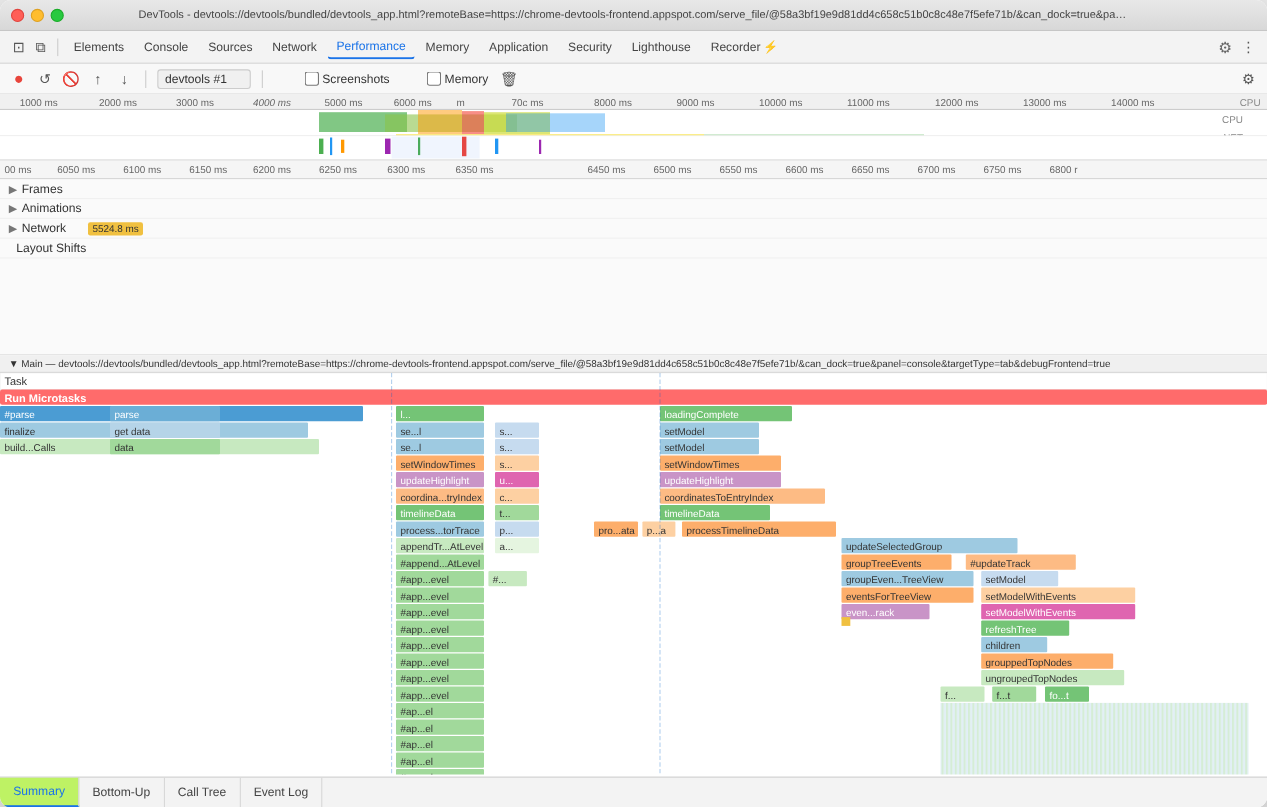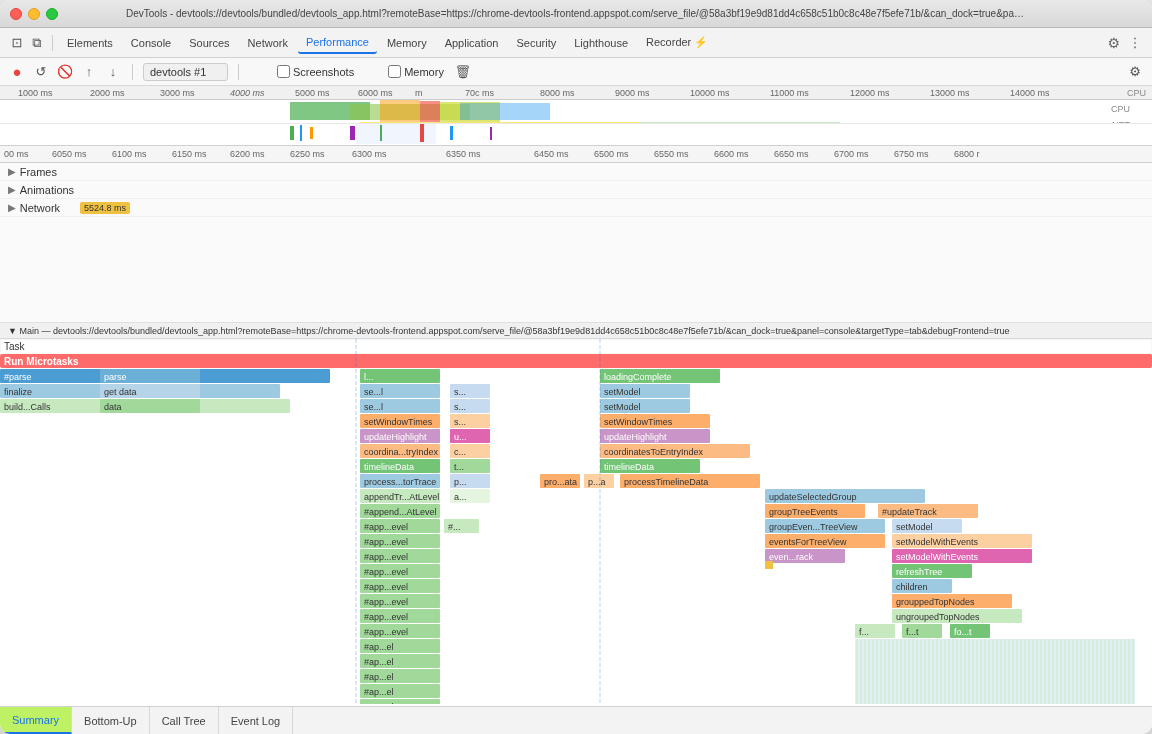--- a/index.html
+++ b/index.html
@@ -347,21 +347,21 @@
   </div>
 
   <div class="time-ruler" style="height:17px; background:#f5f5f5; border-bottom:1px solid #d0d0d0; position:relative; overflow:hidden;">
     <span style="position:absolute; left:4px; font-size:9px; color:#666;">00 ms</span>
     <span style="position:absolute; left:52px; font-size:9px; color:#666;">6050 ms</span>
     <span style="position:absolute; left:112px; font-size:9px; color:#666;">6100 ms</span>
     <span style="position:absolute; left:172px; font-size:9px; color:#666;">6150 ms</span>
     <span style="position:absolute; left:230px; font-size:9px; color:#666;">6200 ms</span>
     <span style="position:absolute; left:290px; font-size:9px; color:#666;">6250 ms</span>
     <span style="position:absolute; left:352px; font-size:9px; color:#666;">6300 ms</span>
-    <span style="position:absolute; left:414px; font-size:9px; color:#666;margin-left:32px;">6350 ms</span>
+    <span style="position:absolute; left:414px; font-size:9px; color:#666;">6350 ms</span>
     <span style="position:absolute; left:446px; font-size:15px; color:#666;margin-top:47px;">6400 ms</span>
     <span style="position:absolute; left:534px; font-size:9px; color:#666;">6450 ms</span>
     <span style="position:absolute; left:594px; font-size:9px; color:#666;">6500 ms</span>
     <span style="position:absolute; left:654px; font-size:9px; color:#666;">6550 ms</span>
     <span style="position:absolute; left:714px; font-size:9px; color:#666;">6600 ms</span>
     <span style="position:absolute; left:774px; font-size:9px; color:#666;">6650 ms</span>
     <span style="position:absolute; left:834px; font-size:9px; color:#666;">6700 ms</span>
     <span style="position:absolute; left:894px; font-size:9px; color:#666;">6750 ms</span>
     <span style="position:absolute; left:954px; font-size:9px; color:#666;">6800 r</span>
   </div>
@@ -373,20 +373,24 @@
     </div>
     <div class="group-row">
       <span class="group-arrow">▶</span>
       <span>Animations</span>
     </div>
     <div class="group-row">
       <span class="group-arrow">▶</span>
       <span>Network</span>
 
       <div style="margin-left:20px; background:#f0c040; color:#333; font-size:9px; padding:1px 4px; border-radius:2px;">5524.8 ms</div>
+    </div>
+    <div class="group-row">
+      <span class="group-arrow">&nbsp;</span>
+      <span>Layout Shifts</span>
     </div>
   </div>
 
   <div class="flame-section">
     <div class="main-header" style="font-size:9px; white-space:nowrap; overflow:hidden; text-overflow:ellipsis; height:16px; line-height:16px;">▼ Main — devtools://devtools/bundled/devtools_app.html?remoteBase=https://chrome-devtools-frontend.appspot.com/serve_file/@58a3bf19e9d81dd4c658c51b0c8c48e7f5efe71b/&amp;can_dock=true&amp;panel=console&amp;targetType=tab&amp;debugFrontend=true</div>
 
     <div class="flame-canvas">
       <svg width="100%" height="100%" style="overflow:visible;">
 
         <rect x="0" y="0" width="100%" height="15" fill="#fff" stroke="#e0e0e0" stroke-width="0.5"></rect>

